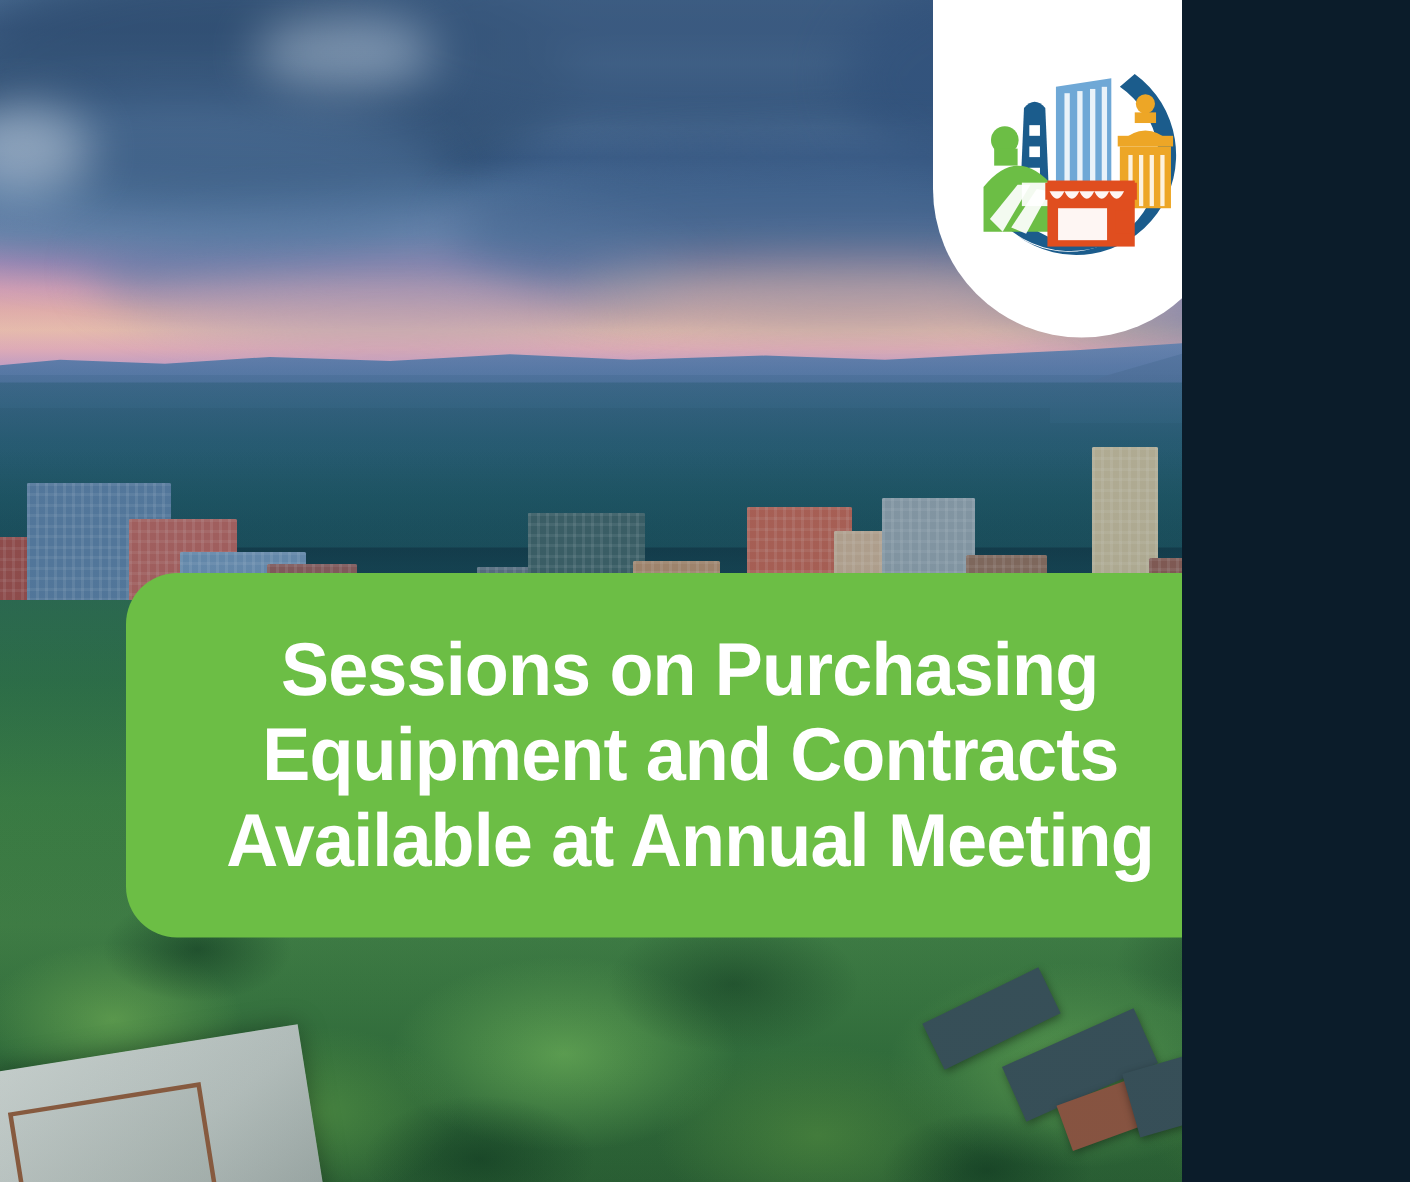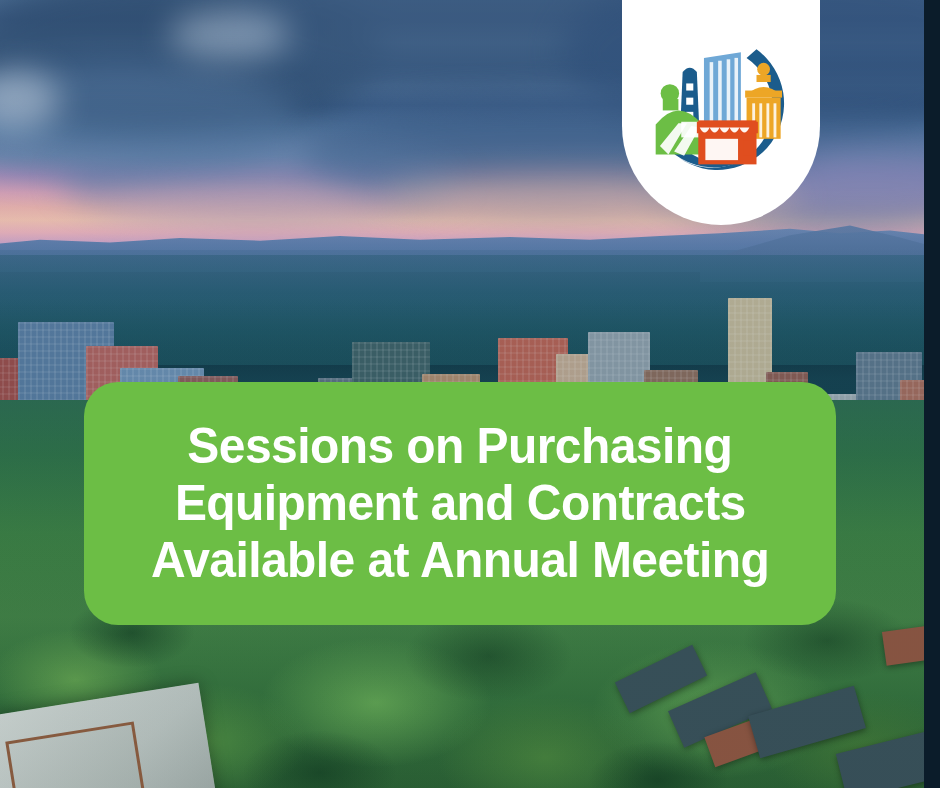--- a/index.html
+++ b/index.html
@@ -5,21 +5,21 @@
 <style>
   * { margin:0; padding:0; box-sizing:border-box; }
   html,body{
     width:940px; height:788px;
     font-family:"Liberation Sans", sans-serif;
     background:#0b1c2a;
     overflow:hidden;
   }
   .poster{
     position:relative;
-    width:924px; height:788px;
+    width:788px; height:788px;
     overflow:hidden;
   }
 
   
   .photo{ position:absolute; inset:0; overflow:hidden; }
 
   
   .sky{
     position:absolute; left:0; top:0; width:940px; height:250px;
     background:

